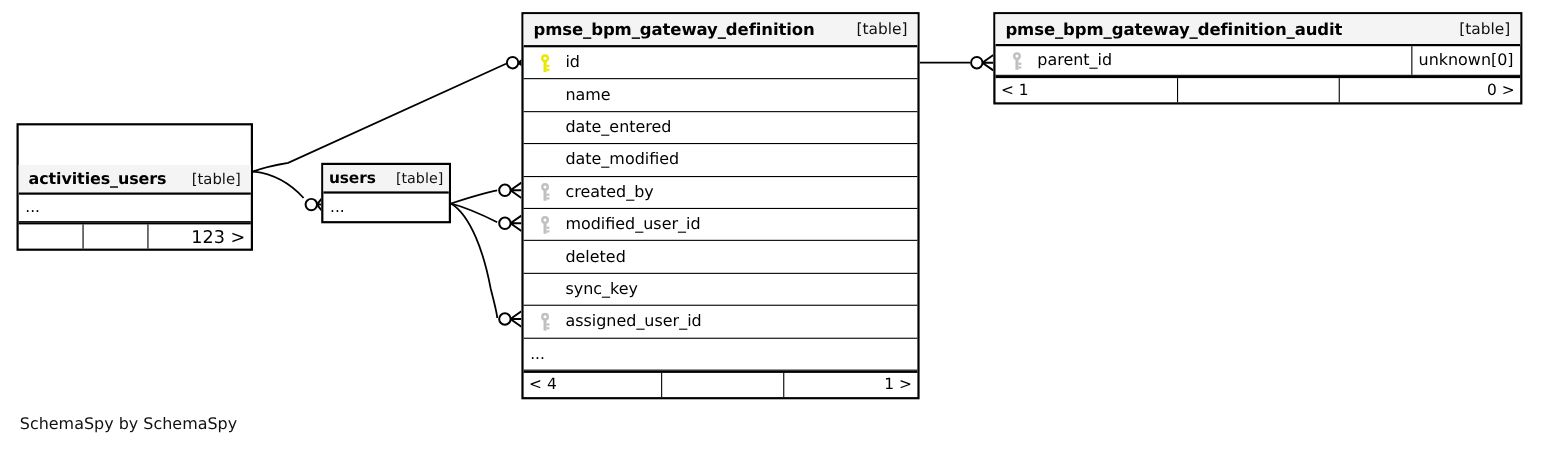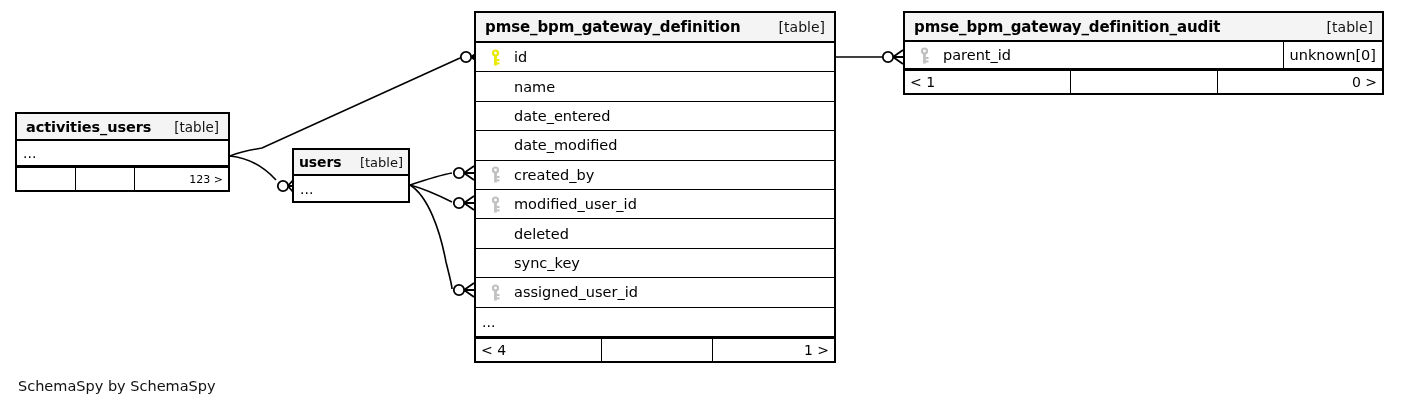--- a/index.html
+++ b/index.html
@@ -127,30 +127,30 @@
   #tbl-audit  { left: 903px; top: 11px;  width: 481px; }
   #tbl-act    { left: 15px;  top: 112px; width: 215px; }
   #tbl-users  { left: 292px; top: 148px; width: 118px; }
 
   #tbl-main .row { height: 29.4px; }
   #tbl-audit .row { height: 27px; }
   #tbl-act .row  { height: 25px; }
   #tbl-users .row { height: 25px; }
 
   #tbl-audit .tbl-head { height: 29px; gap: 34px; }
-  #tbl-act .tbl-head   { height: 27px; }
+  #tbl-act .tbl-head   { height: 27px; margin-top: 36px; }
   #tbl-users .tbl-head { height: 26px; }
   #tbl-users .tbl-name { font-size: 14px; text-align: right; }
   #tbl-users .tbl-tag  { font-size: 13px; padding-left: 5px; }
   #tbl-users .tbl-head { padding: 0 5px; }
   #tbl-act .tbl-name   { font-size: 14.5px; }
   #tbl-act .tbl-tag    { font-size: 13.5px; }
 
   #tbl-users .foot .fcell { padding: 0 3px; font-size: 13.5px; }
-  #tbl-act  .foot .fcell  { font-size: 11px; }
+  #tbl-act  .foot .fcell  { font-size: 16px; }
 
   .credit {
     position: absolute;
     left: 18px;
     top: 378px;
     font-size: 14.5px;
     color: #111111;
     z-index: 10;
   }
 </style>

